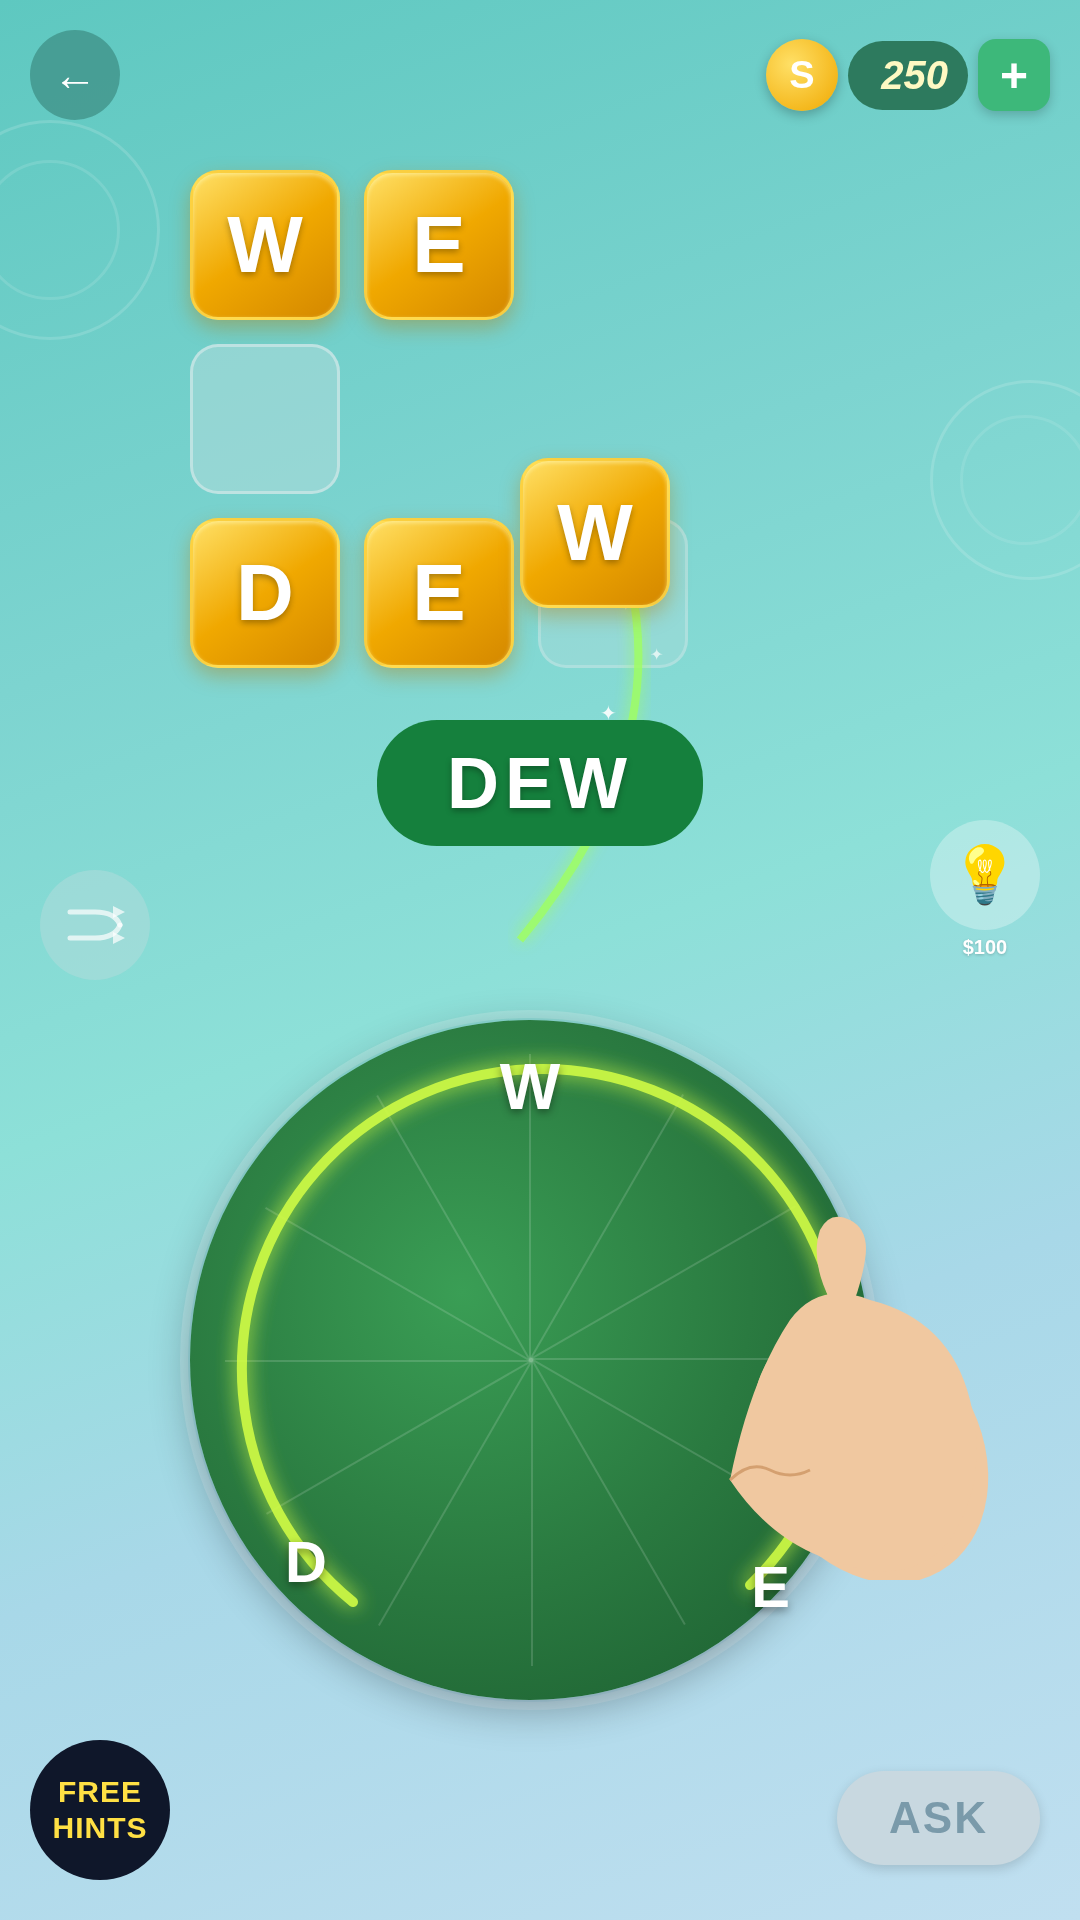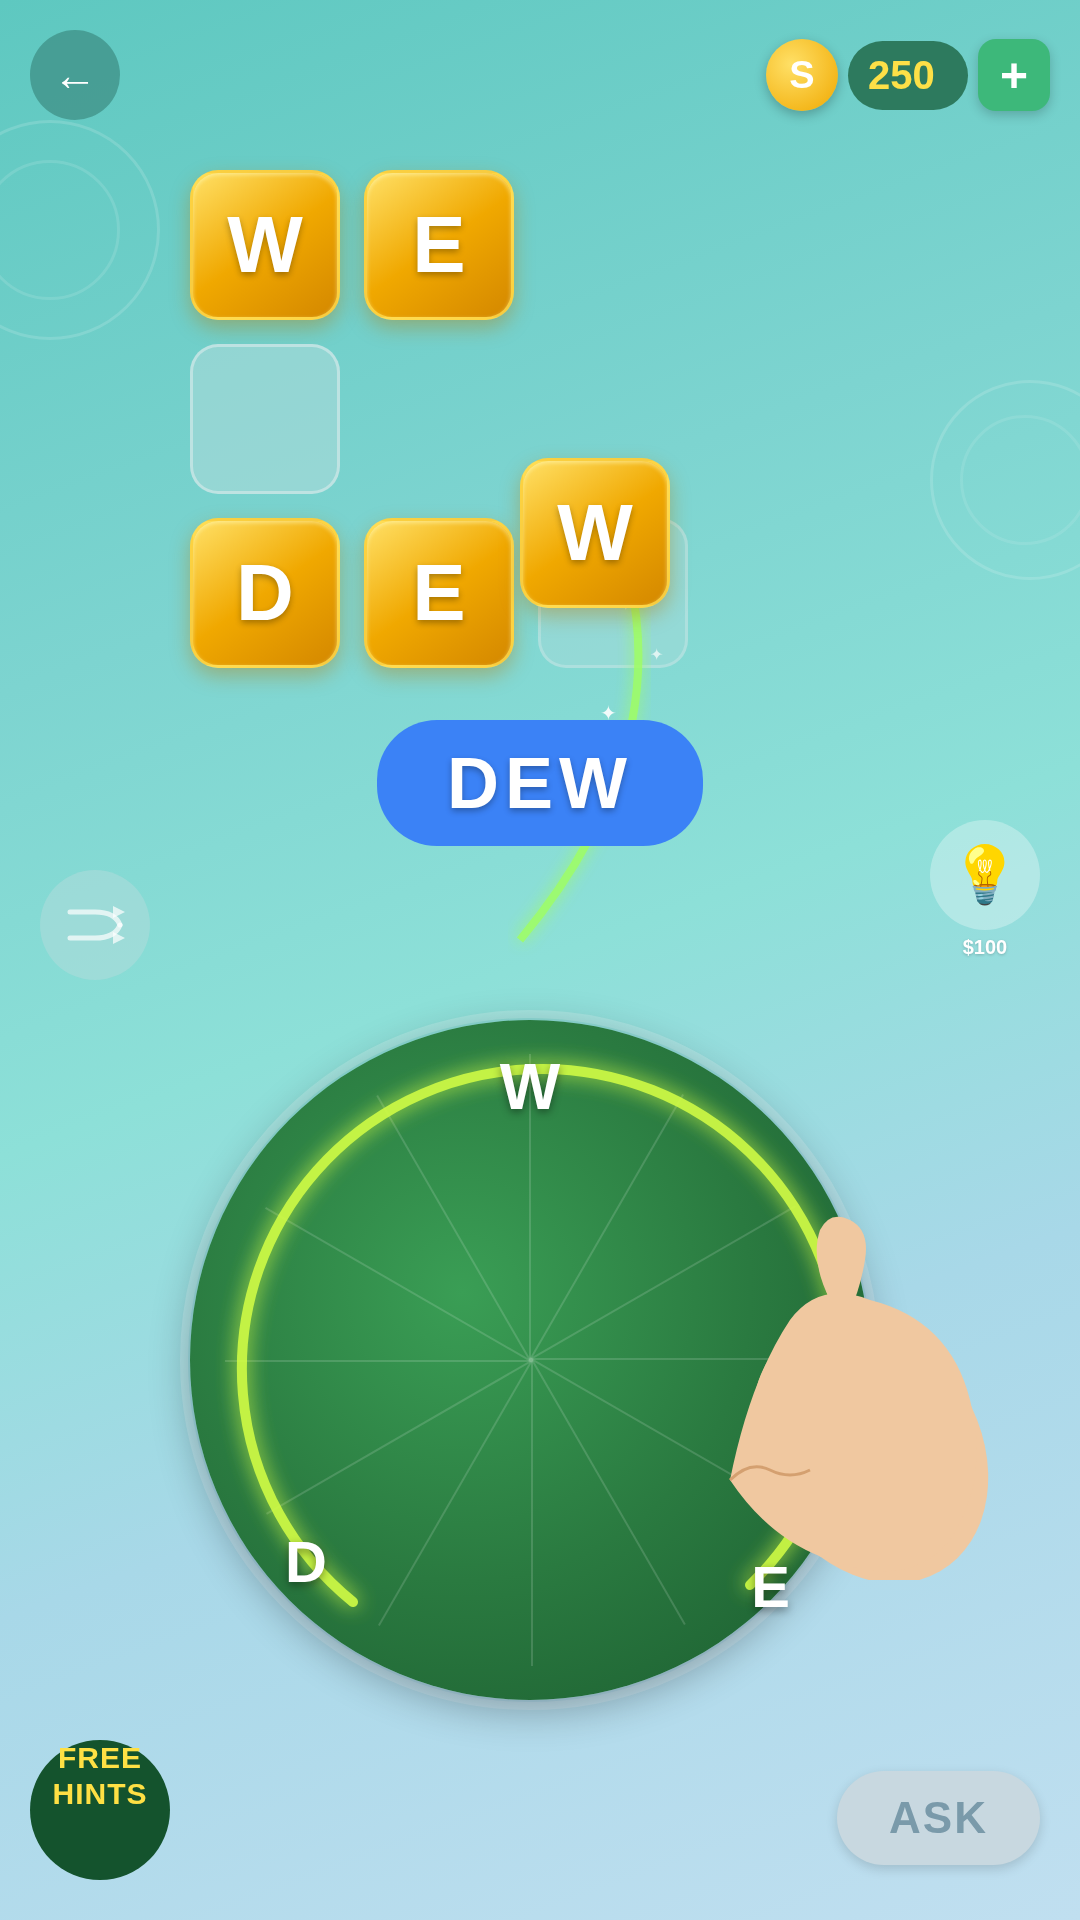--- a/index.html
+++ b/index.html
@@ -69,27 +69,28 @@
       align-items: center;
       justify-content: center;
       font-size: 38px;
       color: white;
       font-weight: bold;
       box-shadow: 0 4px 12px rgba(0,0,0,0.25);
     }
 
     .coin-count {
       background: #2d7a5e;
-      color: #fde047;
+      color: #fef9c3;
       font-size: 40px;
       font-weight: bold;
       padding: 12px 20px;
       border-radius: 40px;
       min-width: 120px;
-      text-align: left;
+      text-align: right;
+      font-style: italic;
     }
 
     .add-btn {
       width: 72px;
       height: 72px;
       border-radius: 18px;
       background: #3db87a;
       display: flex;
       align-items: center;
       justify-content: center;
@@ -124,21 +125,21 @@
       background: rgba(180,220,220,0.5);
       border: 3px solid rgba(200,230,230,0.8);
     }
 
     
     .word-display {
       position: absolute;
       top: 720px;
       left: 50%;
       transform: translateX(-50%);
-      background: #3b82f6;
+      background: #15803d;
       border-radius: 60px;
       padding: 22px 70px;
       min-width: 300px;
       text-align: center;
     }
 
     .word-text {
       color: white;
       font-size: 72px;
       font-weight: 900;
@@ -253,24 +254,25 @@
     }
 
     
     .free-hints-btn {
       position: absolute;
       bottom: 40px;
       left: 30px;
       width: 140px;
       height: 140px;
       border-radius: 50%;
-      background: #14532d;
+      background: #0f172a;
       display: flex;
       flex-direction: column;
       align-items: center;
+      justify-content: center;
       cursor: pointer;
     }
 
     .free-hints-text {
       color: #ffe044;
       font-size: 30px;
       font-weight: 900;
       text-align: center;
       line-height: 1.2;
       letter-spacing: 1px;

